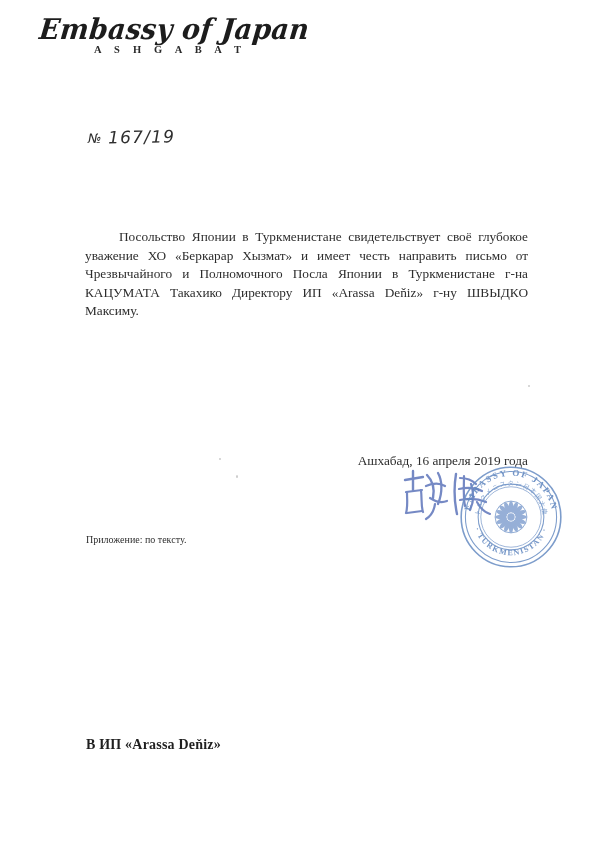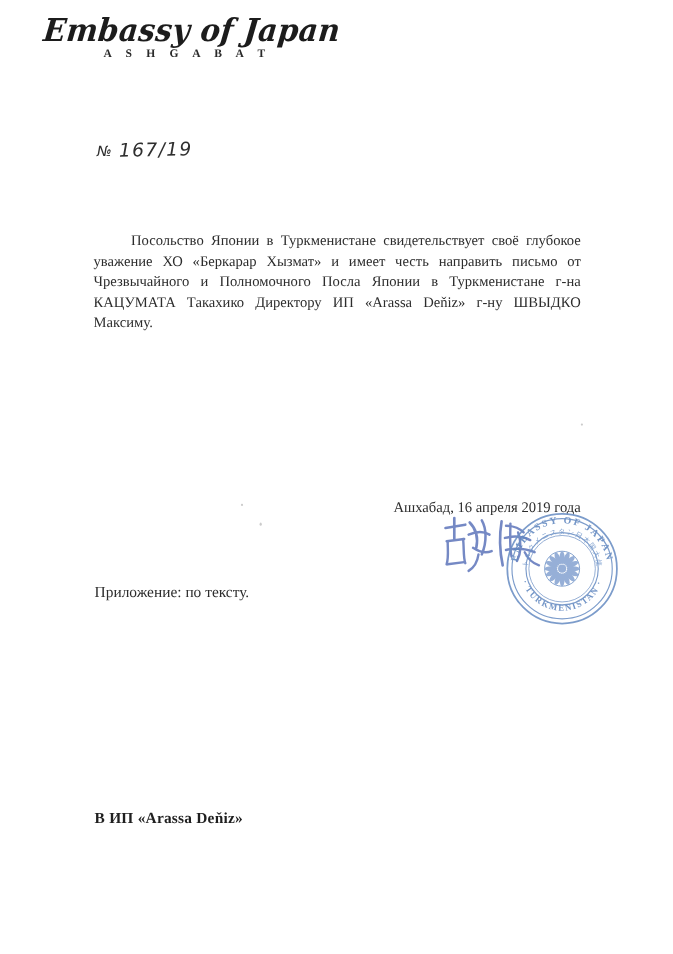--- a/index.html
+++ b/index.html
@@ -63,21 +63,21 @@
   .refno .num-sym {
     font-size: 13px;
     vertical-align: 1px;
     letter-spacing: 0;
   }
 
   
   .body-block {
     position: absolute;
     left: 85px;
-    top: 210px;
+    top: 228px;
     width: 443px;
   }
   .para {
     text-align: justify;
     text-indent: 34px;
     font-size: 13.3px;
     line-height: 18.6px;
     color: #2d2d2d;
     margin: 0 0 17px 0;
     hyphens: none;
@@ -94,21 +94,21 @@
     font-size: 13.3px;
     line-height: 18px;
     color: #2d2d2d;
   }
 
   
   .attachment {
     position: absolute;
     left: 86px;
     top: 531px;
-    font-size: 14px;
+    font-size: 10px;
     line-height: 18px;
     color: #2d2d2d;
   }
 
   
   .addressee {
     position: absolute;
     left: 86px;
     top: 737px;
     font-size: 14px;

